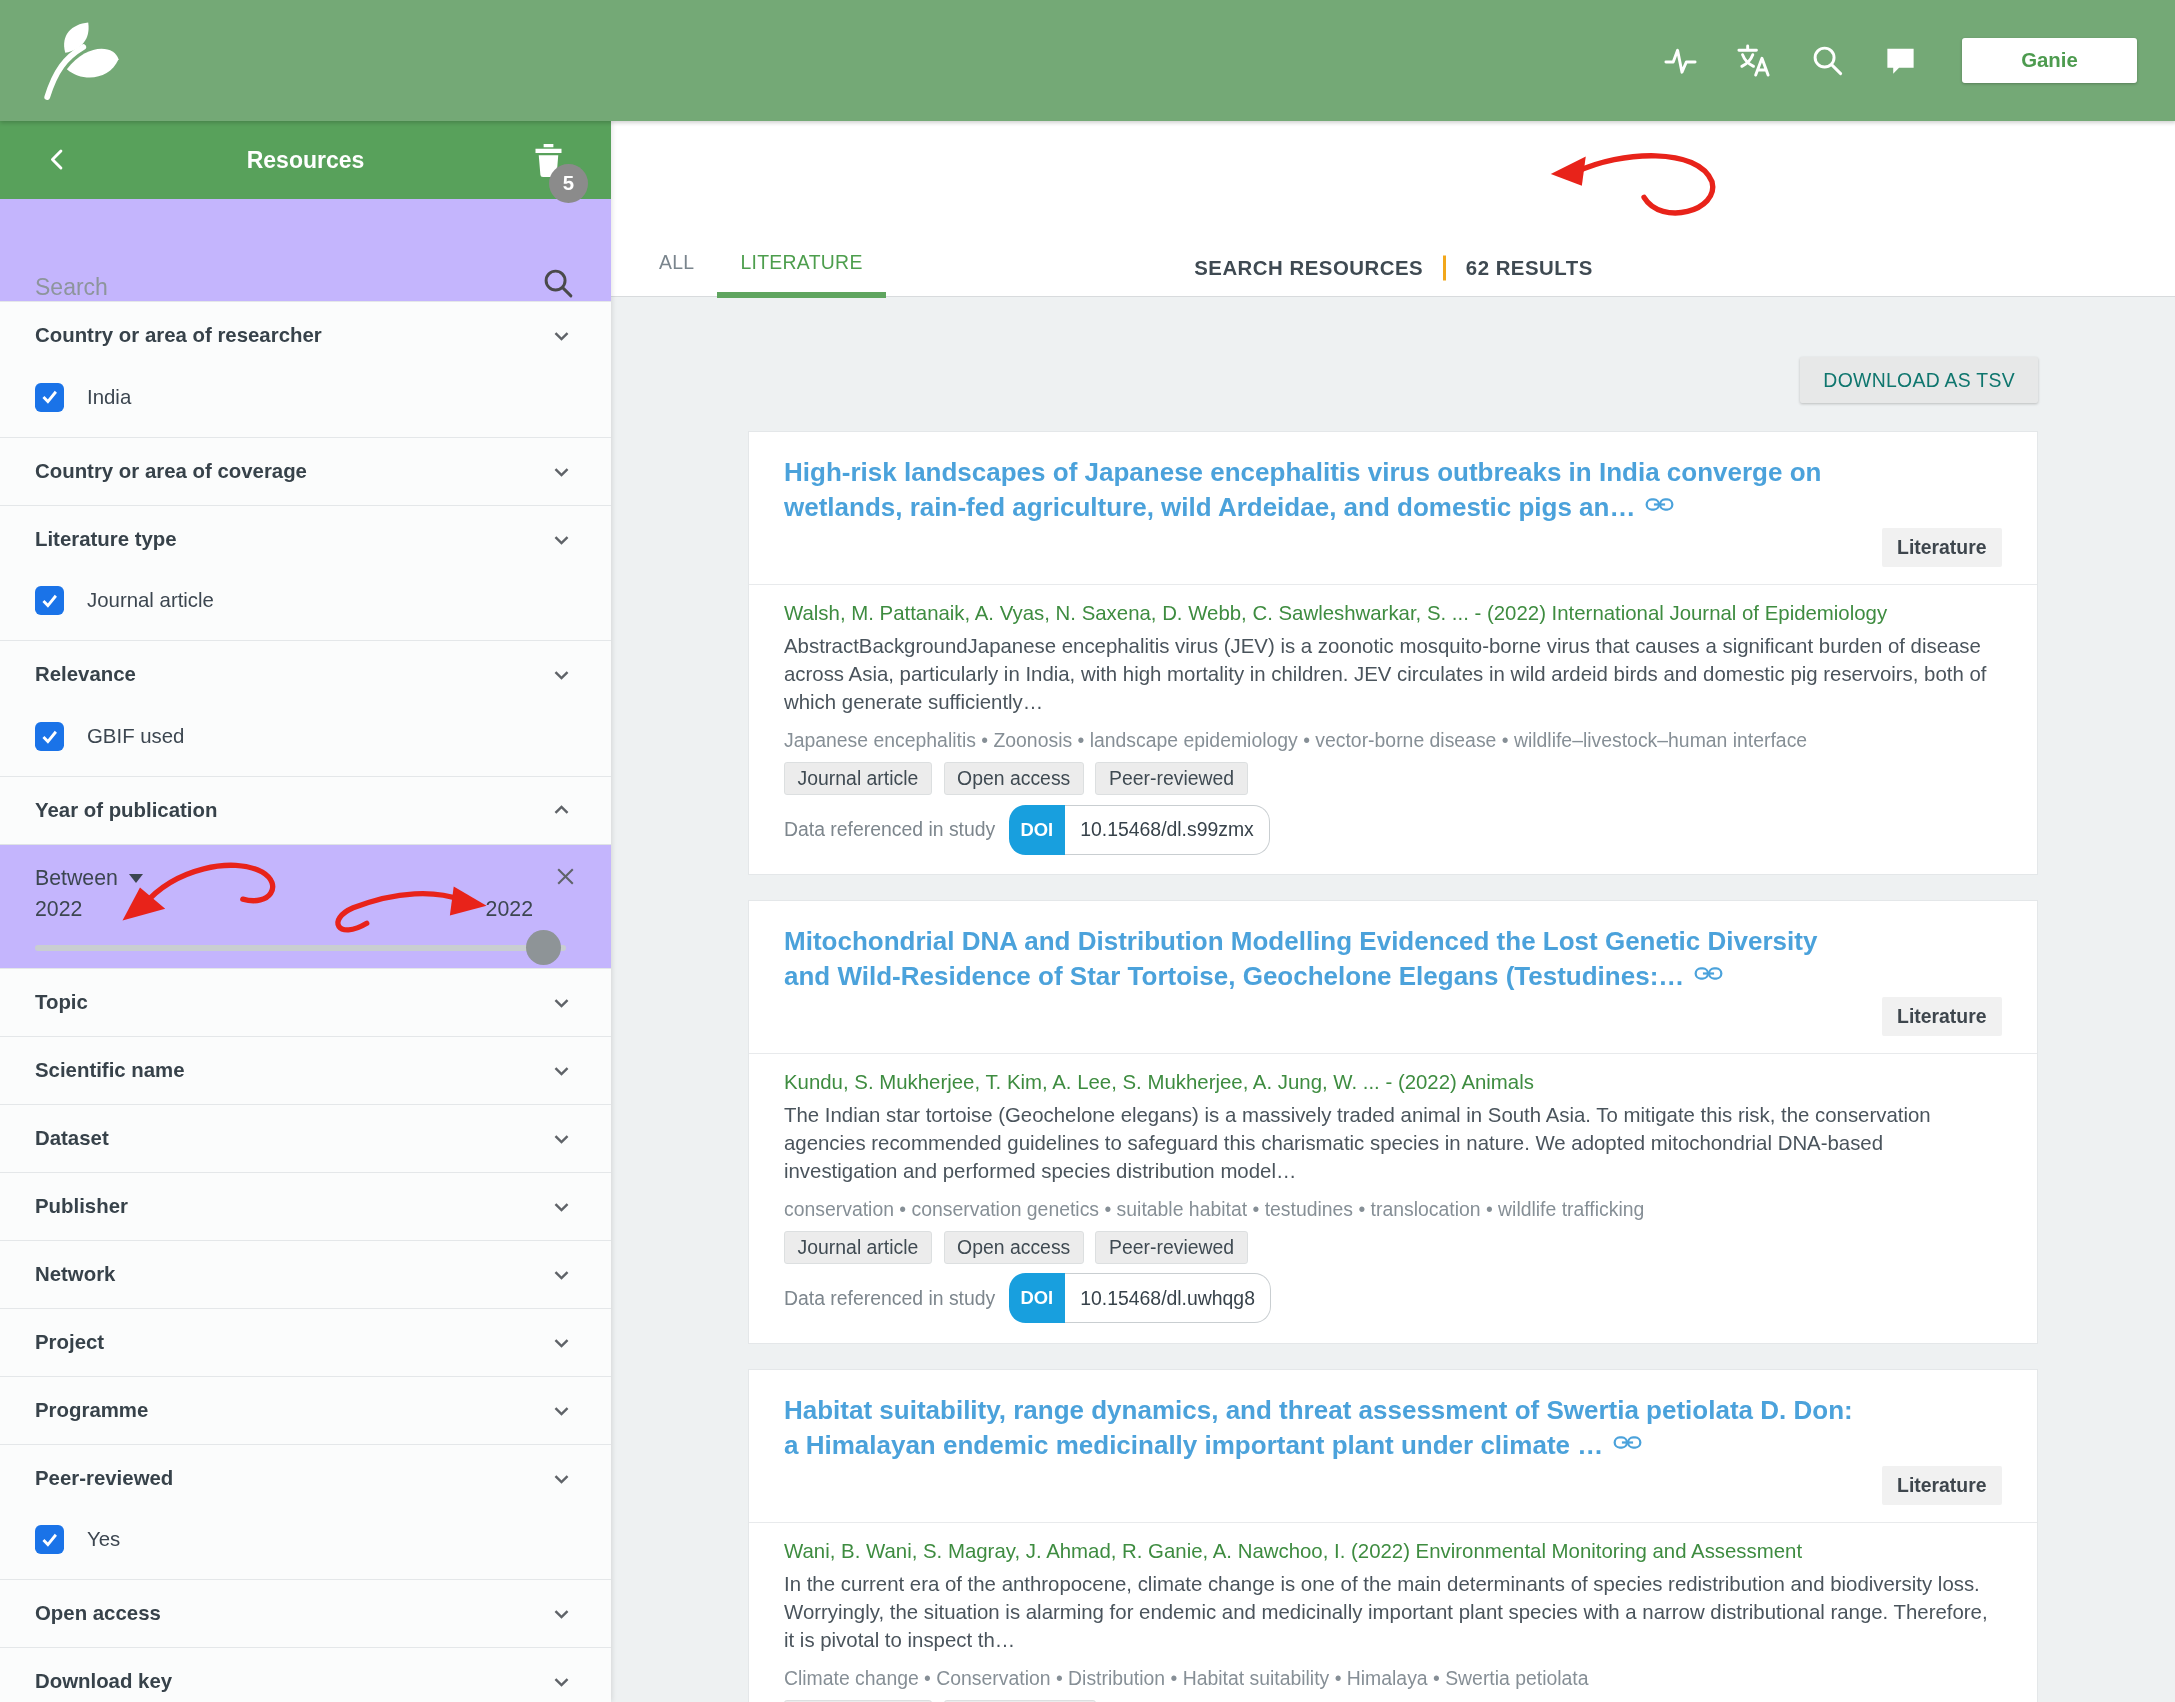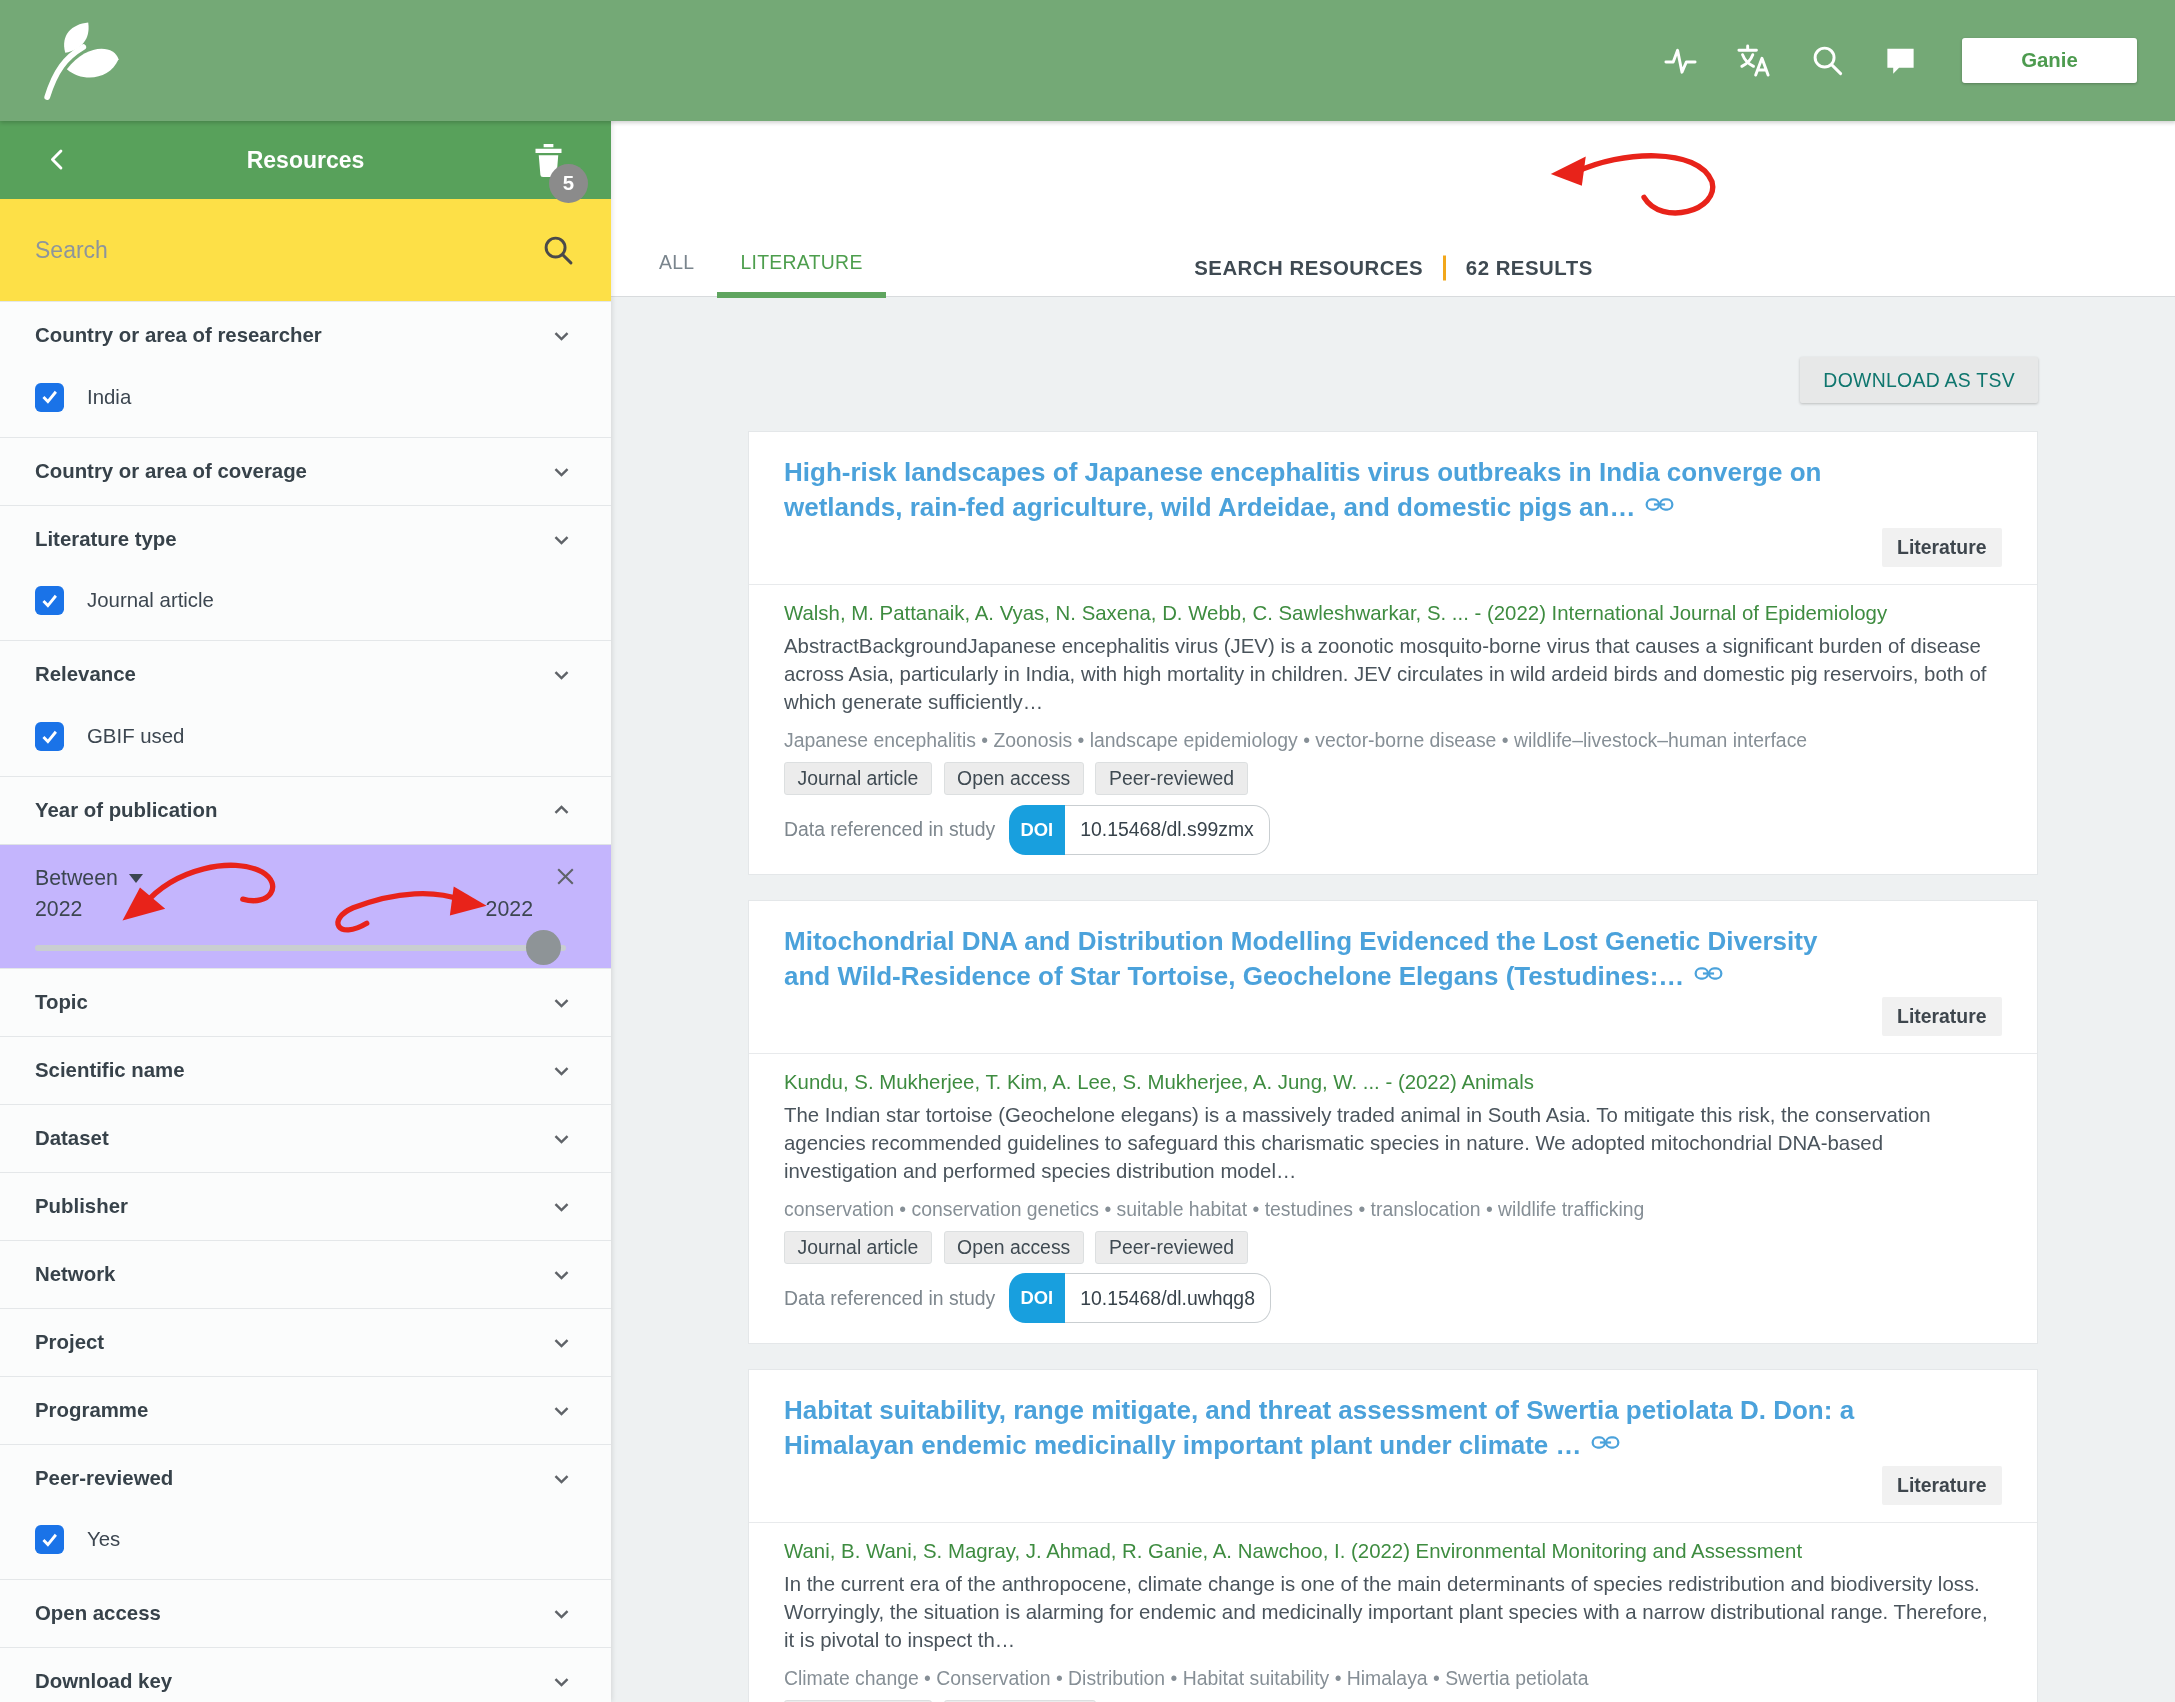--- a/index.html
+++ b/index.html
@@ -28,21 +28,21 @@
 
   
   .side-header { height:78px; background:#58A15B; position:relative; display:flex; align-items:center; justify-content:center; }
   .side-title { color:#fff; font-size:23px; font-weight:bold; }
   .back-btn { position:absolute; left:39px; top:19.4px; width:39px; height:39px; cursor:pointer;
               display:flex; align-items:center; justify-content:center; }
   .trash-btn { position:absolute; right:43px; top:15.5px; width:39px; height:43px; cursor:pointer; }
   .trash-badge { position:absolute; right:23px; top:43px; width:39px; height:39px; border-radius:50%;
                  background:#8B8B8B; color:#fff; font-size:20.4px; font-weight:bold;
                  display:flex; align-items:center; justify-content:center; z-index:6; }
-  .search-row { height:102px; background:#fde047; display:flex; align-items:center; padding:0 35px; position:relative; }
+  .search-row { height:102px; background:#c4b5fd; display:flex; align-items:flex-end; padding:0 35px; position:relative; }
   .search-input { border:none; outline:none; flex:1; font-size:23px; color:#3c4650; background:transparent;
                   font-family:"Liberation Sans", sans-serif; }
   .search-input::placeholder { color:#8d959c; }
   .search-row svg { width:35px; height:35px; stroke:#4a4a4a; fill:none; stroke-width:2; }
 
   .fsec { border-top:1px solid #e4e7e9; background:#fbfcfc; }
   .fhead { height:67px; display:flex; align-items:center; padding:0 35px; cursor:pointer; }
   .flabel { font-size:20.4px; font-weight:bold; color:#37424a; flex:1; }
   .fchevron { width:29px; height:29px; }
   .fchevron svg { width:29px; height:29px; stroke:#5f6368; stroke-width:2; fill:none; }
@@ -432,21 +432,21 @@
               <span class="doi-pill">
                 <span class="doi-label">DOI</span>
                 <span class="doi-value">10.15468/dl.uwhqg8</span>
               </span>
             </div>
           </div>
         </div>
 
         <div class="card">
           <div class="card-title-block">
-            <div class="card-title"><span>Habitat suitability, range mitigate, and threat assessment of Swertia petiolata D. Don: a Himalayan endemic medicinally important plant under climate …</span><span class="link-icon"><svg viewBox="0 0 26 24">
+            <div class="card-title"><span>Habitat suitability, range dynamics, and threat assessment of Swertia petiolata D. Don: a Himalayan endemic medicinally important plant under climate …</span><span class="link-icon"><svg viewBox="0 0 26 24">
                     <rect x="1.5" y="7.5" width="11" height="9" rx="4.5"></rect>
                     <rect x="13.5" y="7.5" width="11" height="9" rx="4.5"></rect>
                     <line x1="8" y1="12" x2="18" y2="12"></line>
                   </svg></span></div>
             <span class="lit-badge">Literature</span>
           </div>
           <div class="card-divider"></div>
           <div class="card-content">
             <div class="authors">Wani, B. Wani, S. Magray, J. Ahmad, R. Ganie, A. Nawchoo, I. (2022) Environmental Monitoring and Assessment</div>
             <div class="abstract">In the current era of the anthropocene, climate change is one of the main determinants of species redistribution and biodiversity loss. Worryingly, the situation is alarming for endemic and medicinally important plant species with a narrow distributional range. Therefore, it is pivotal to inspect th…</div>

